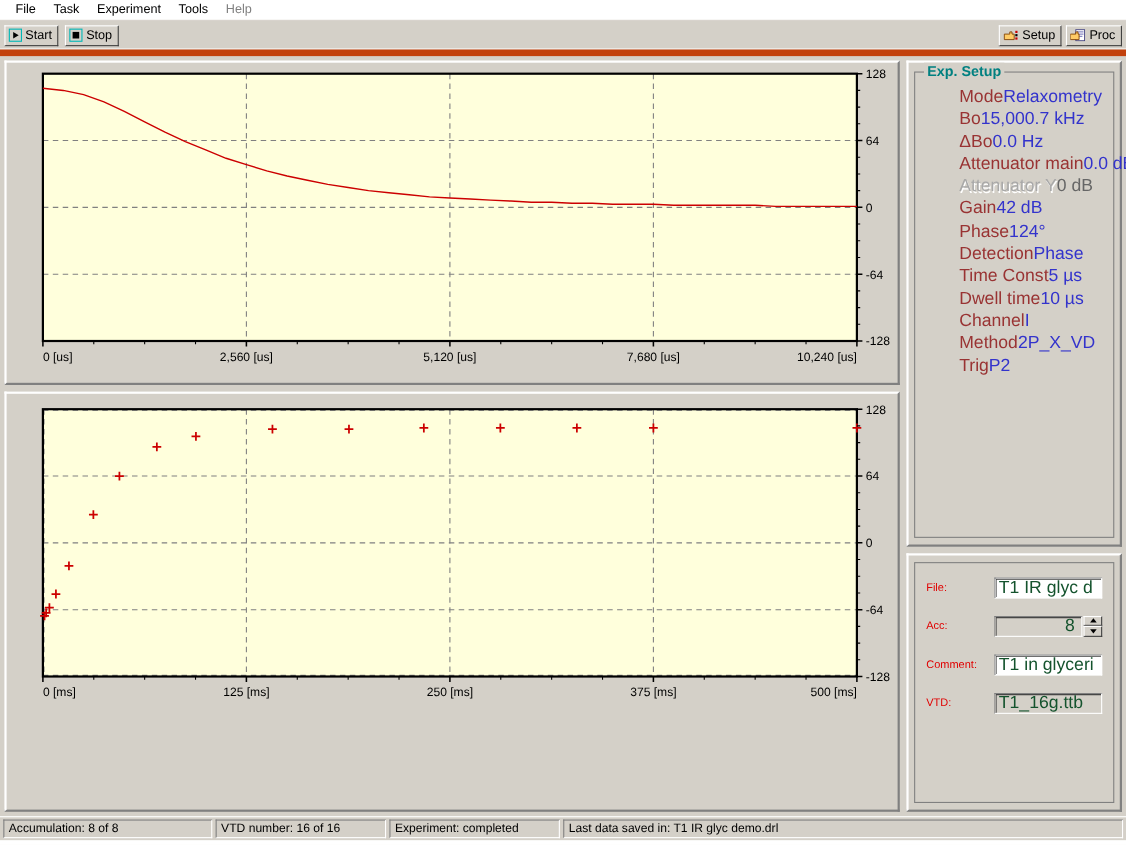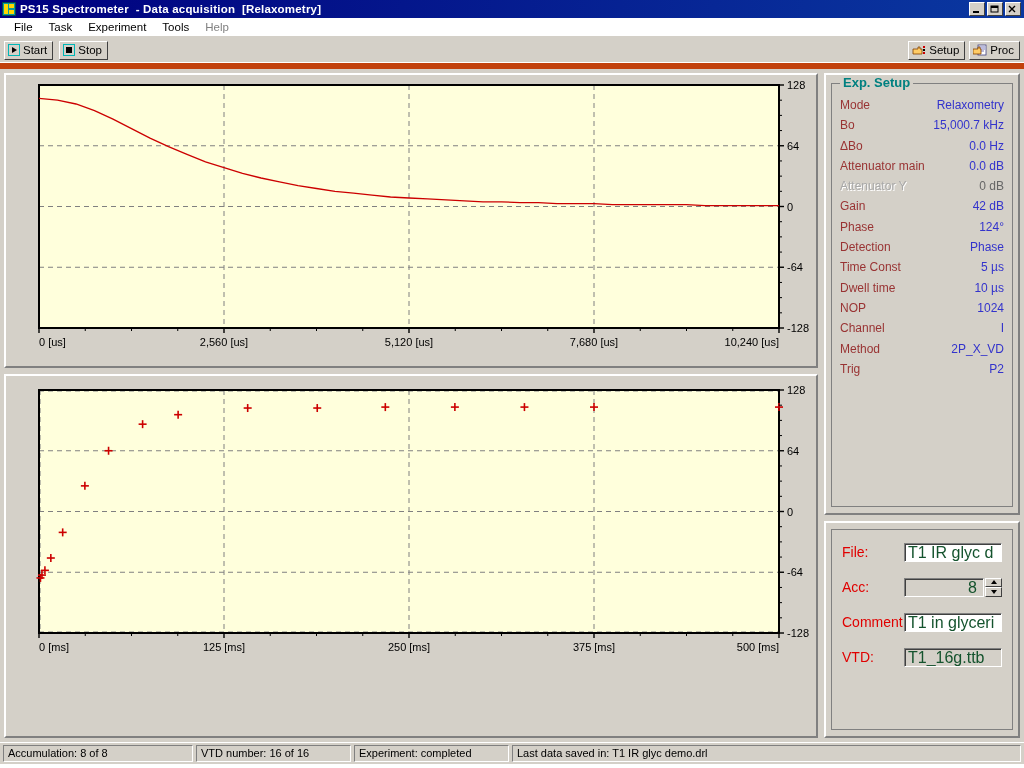--- a/index.html
+++ b/index.html
@@ -104,35 +104,35 @@
     border:1px solid #808080;border-top-color:#808080;
     box-sizing:border-box;
   }
   .gb-title{
     position:absolute;left:8px;top:-9px;background:#d4d0c8;
     padding:0 3px;color:#008080;font-weight:bold;font-size:13px;
     white-space:nowrap;
   }
   .rows{position:absolute;left:8px;top:14px;right:8px;}
   .row{
-    display:flex;justify-content:space-between;align-items:baseline;
-    height:20.3px;font-size:12px;
+    display:flex;align-items:baseline;
+    height:20.3px;font-size:16px;margin-left:32px;
   }
   .row .k{color:#993333;white-space:nowrap;}
   .row .v{color:#3333cc;white-space:nowrap;}
   .row.dim .k{color:#a8a8a8;text-shadow:1px 1px 0 #ffffff;}
   .row.dim .v{color:#666666;}
   
   .file-panel{flex:1 1 auto;padding:0;}
   .fp-inner{position:absolute;left:5px;top:6px;right:5px;bottom:6px;
     border:1px solid #808080;box-sizing:border-box;}
   .frow{
     display:flex;align-items:center;height:26px;margin:9px 10px 0 10px;
   }
-  .frow .lbl{color:#e00000;font-size:14px;width:62px;flex:0 0 62px;}
+  .frow .lbl{color:#e00000;font-size:10px;width:62px;flex:0 0 62px;}
   .tinput{
     flex:1 1 auto;height:19px;background:#ffffff;
     border:1px solid;border-color:#808080 #ffffff #ffffff #808080;
     box-shadow:inset 1px 1px 0 #404040;
     font-size:16px;color:#14532d;padding:1px 2px 0 3px;box-sizing:border-box;
     overflow:hidden;white-space:nowrap;line-height:16px;
   }
   .tinput.ro{background:#d4d0c8;}
   .spin{display:flex;flex:1 1 auto;}
   .spin .tinput{text-align:right;padding-right:6px;background:#d4d0c8;}
@@ -164,46 +164,20 @@
   .sp2{width:155px;flex:0 0 155px;}
   .sp3{width:155px;flex:0 0 155px;}
   .sp4{flex:1 1 auto;}
   .botline{position:absolute;left:0;top:764px;width:1024px;height:4px;background:#ffffff;}
 </style>
 </head>
 <body>
 
 <div class="app">
 
-  <div class="titlebar">
-    <div class="tb-icon">
-        <i></i>
-        <i></i>
-        <i></i>
-      </div>
-    <div class="tb-title">PS15 Spectrometer  - Data acquisition  [Relaxometry]</div>
-    <div class="tb-btns">
-      <div class="tb-btn">
-        <svg width="12" height="10">
-            <rect x="2" y="7" width="6" height="2" fill="#000"></rect>
-          </svg>
-      </div>
-      <div class="tb-btn">
-        <svg width="12" height="10">
-            <rect x="2" y="2" width="7" height="6" fill="none" stroke="#000" stroke-width="1"></rect>
-            <rect x="2" y="2" width="7" height="2" fill="#000"></rect>
-          </svg>
-      </div>
-      <div class="tb-btn">
-        <svg width="12" height="10">
-            <path d="M2,2 L8,8 M8,2 L2,8" stroke="#000" stroke-width="1.4"></path>
-          </svg>
-      </div>
-    </div>
-  </div>
 
   <div class="menubar">
     <div class="menu-item">File</div>
     <div class="menu-item">Task</div>
     <div class="menu-item">Experiment</div>
     <div class="menu-item">Tools</div>
     <div class="menu-item disabled">Help</div>
   </div>
 
   <div class="toolbar">
@@ -442,24 +416,20 @@
               </div>
               <div class="row">
                 <span class="k">Time Const</span>
                 <span class="v">5 µs</span>
               </div>
               <div class="row">
                 <span class="k">Dwell time</span>
                 <span class="v">10 µs</span>
               </div>
               <div class="row">
-                <span class="k">NOP</span>
-                <span class="v">1024</span>
-              </div>
-              <div class="row">
                 <span class="k">Channel</span>
                 <span class="v">I</span>
               </div>
               <div class="row">
                 <span class="k">Method</span>
                 <span class="v">2P_X_VD</span>
               </div>
               <div class="row">
                 <span class="k">Trig</span>
                 <span class="v">P2</span>

